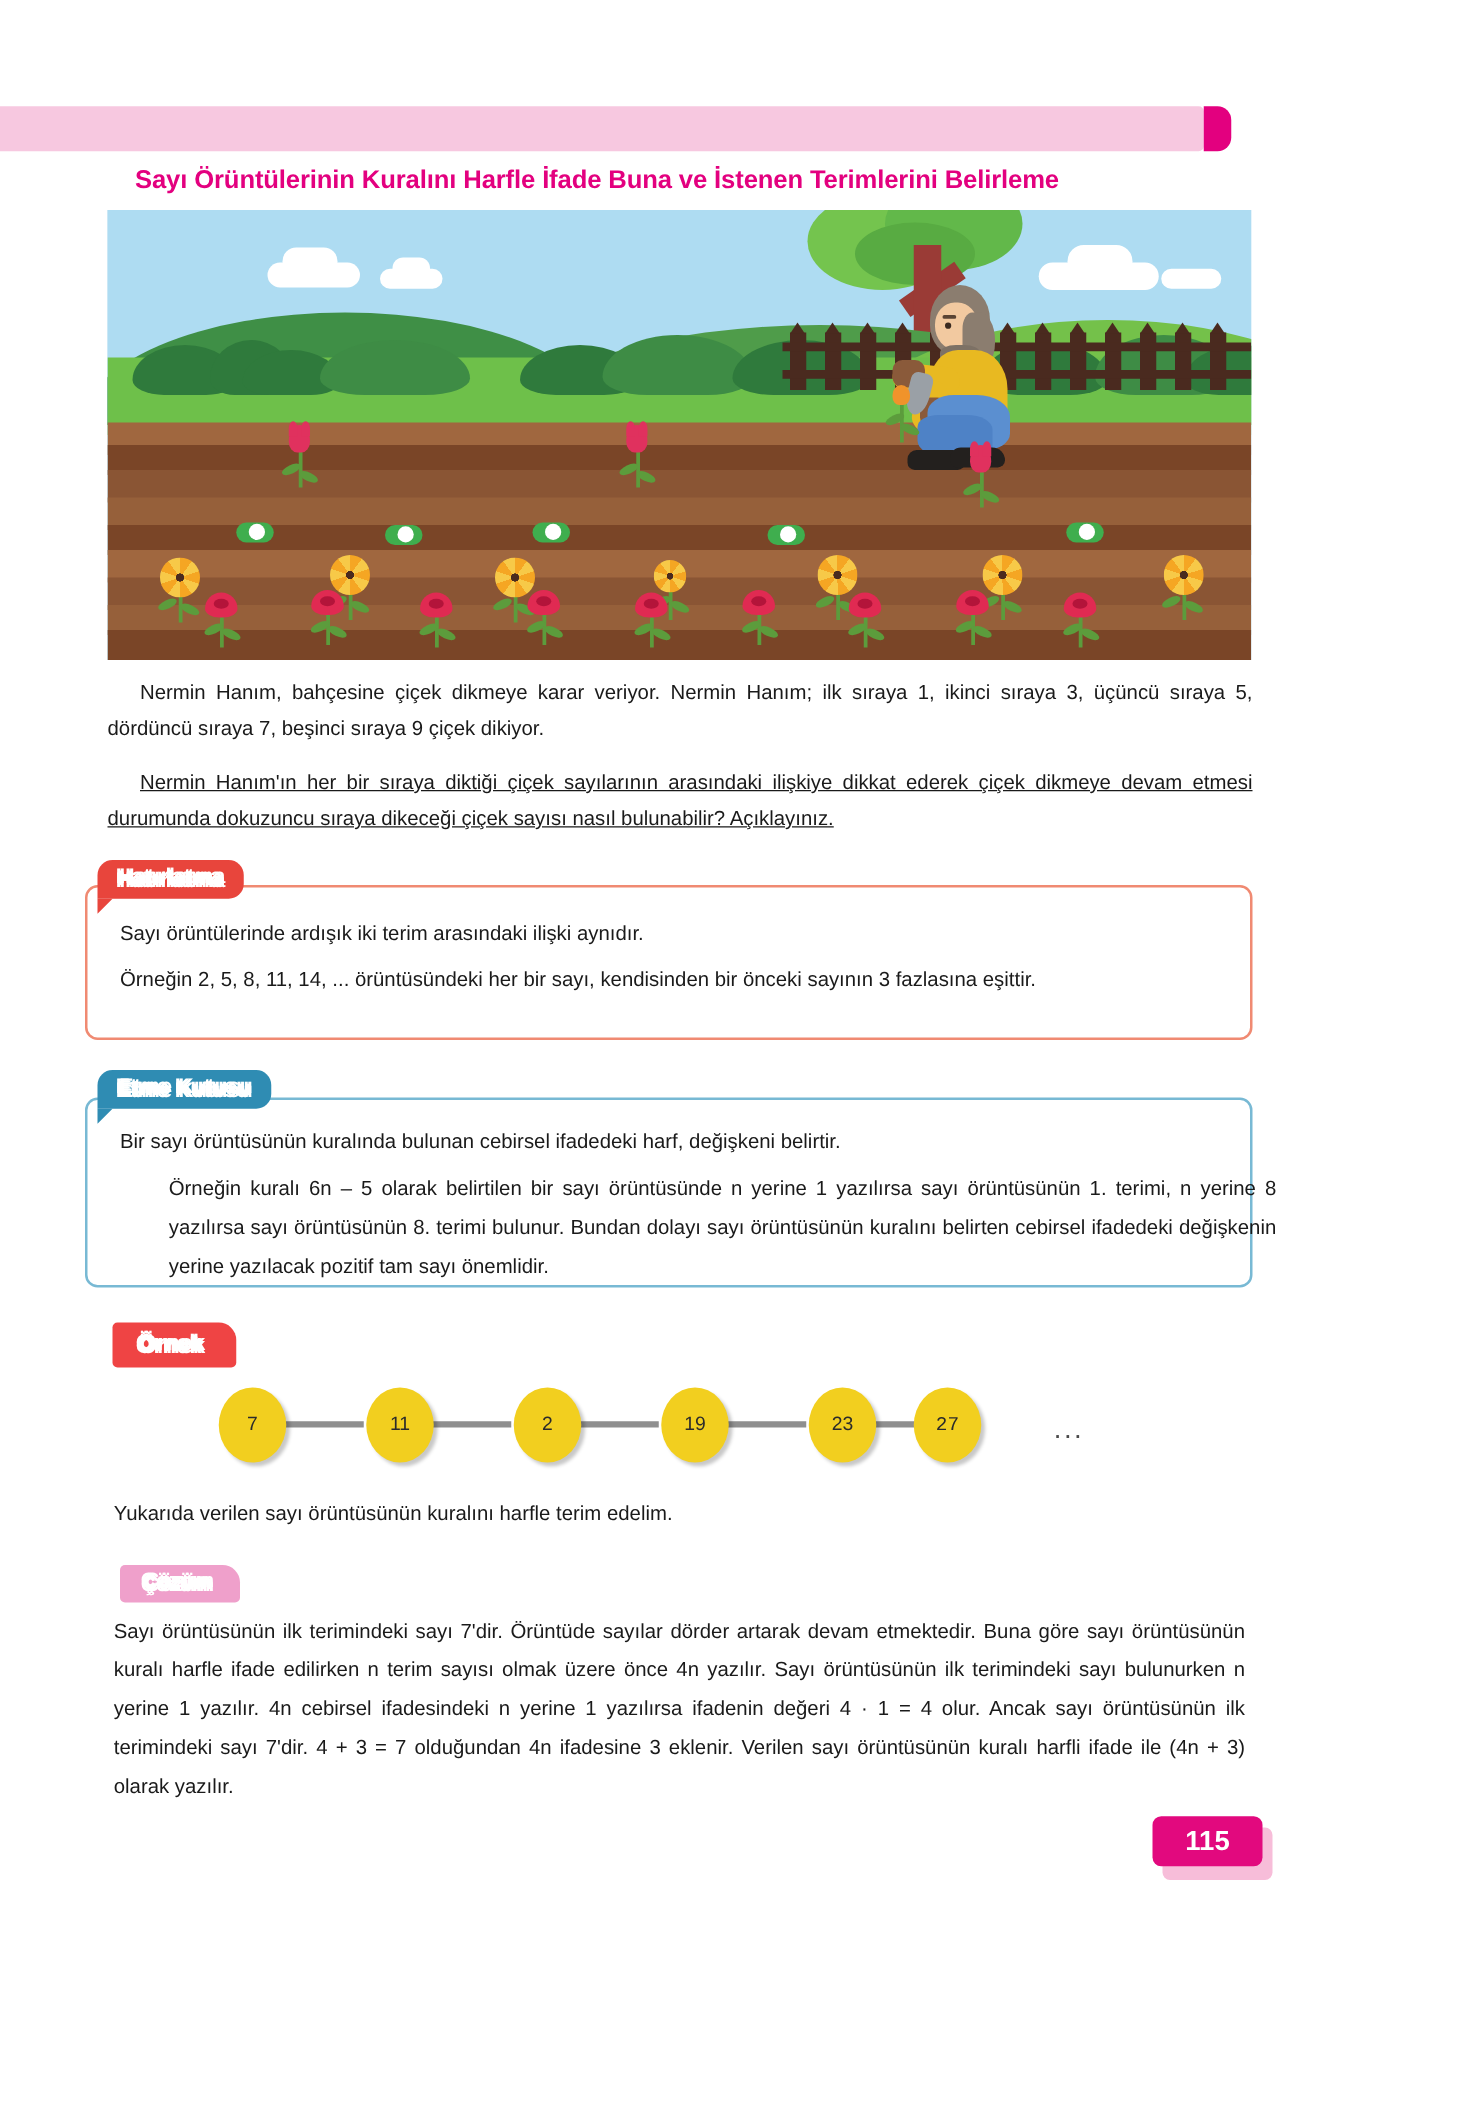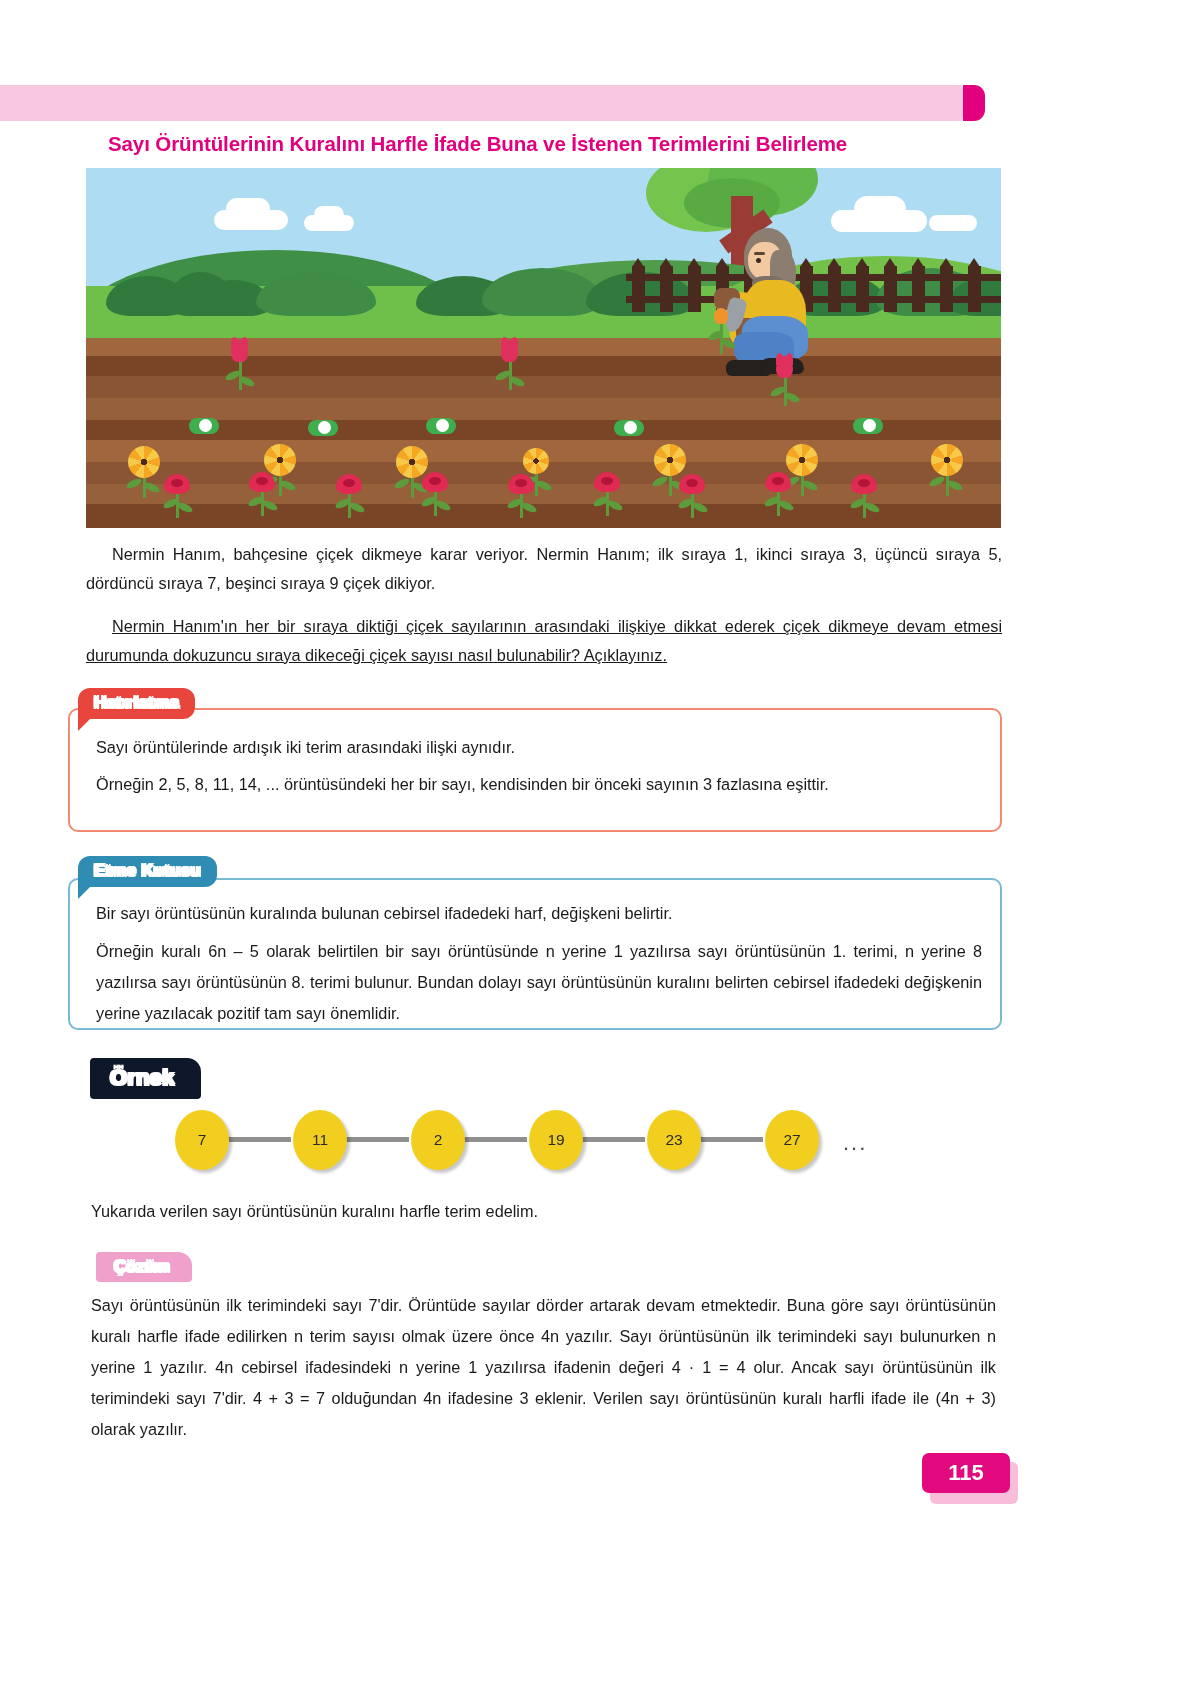--- a/index.html
+++ b/index.html
@@ -213,39 +213,39 @@
   .tag-blue {
     background: #2f8cb3;
     border-radius: 12px 12px 12px 0;
   }
   .tag-blue:after {
     content:""; position:absolute; left:0; bottom:-12px;
     border-left: 12px solid #2f8cb3;
     border-bottom: 12px solid transparent;
   }
   .tag-magenta {
-    background: #0f172a;
+    background: #ef4444;
     border-radius: 4px 14px 4px 4px;
     padding: 7px 26px 8px 20px;
-    font-size: 22px;
+    font-size: 18px;
   }
   .tag-pink {
     background: #efa0cb;
     border-radius: 4px 14px 4px 4px;
     padding: 5px 22px 6px 18px;
     font-size: 16.5px;
   }
 
   .box-body {
     position: absolute;
     font-size: 16.3px;
     line-height: 31px;
     color: #1a1a1a;
   }
-  .box-body.justify { text-align: justify; }
+  .box-body.justify { text-align: justify; margin-left: 39px; }
 
   
   .chain { position: absolute; left: 175px; top: 1110px; width: 760px; height: 78px; }
   .node {
     position: absolute;
     width: 54px; height: 60px;
     background: #f2cf1f;
     border-radius: 50%;
     display: flex;
     align-items: center;
@@ -589,21 +589,21 @@
   <div class="link" style="left:170px; width:64px;"></div>
   <div class="link" style="left:288px; width:64px;"></div>
   <div class="link" style="left:406px; width:64px;"></div>
   <div class="link" style="left:524px; width:64px;"></div>
 
   <div class="node" style="left:0px;">7</div>
   <div class="node" style="left:118px;">11</div>
   <div class="node" style="left:236px;">2</div>
   <div class="node" style="left:354px;">19</div>
   <div class="node" style="left:472px;">23</div>
-  <div class="node" style="left:590px;">27</div>
+  <div class="node" style="left:556px;font-family:Liberation Mono, monospace;">27</div>
 
   <div class="ellipsis" style="left:668px;">...</div>
 </div>
 
 <div class="para" style="left:91px; top:1197px; width:900px;">Yukarıda verilen sayı örüntüsünün kuralını harfle terim edelim.</div>
 
 <div class="tag tag-pink" style="left:96px; top:1252px;">Çözüm</div>
 <div class="para" style="left:91px; top:1290px; width:905px; line-height:31px;">Sayı örüntüsünün ilk terimindeki sayı 7'dir. Örüntüde sayılar dörder artarak devam etmektedir. Buna göre sayı örüntüsünün kuralı harfle ifade edilirken n terim sayısı olmak üzere önce 4n yazılır. Sayı örüntüsünün ilk terimindeki sayı bulunurken n yerine 1 yazılır. 4n cebirsel ifadesindeki n yerine 1 yazılırsa ifadenin değeri 4 · 1 = 4 olur. Ancak sayı örüntüsünün ilk terimindeki sayı 7'dir. 4 + 3 = 7 olduğundan 4n ifadesine 3 eklenir. Verilen sayı örüntüsünün kuralı harfli ifade ile (4n + 3) olarak yazılır.</div>
 
 <div class="pagenum-shadow"></div>

